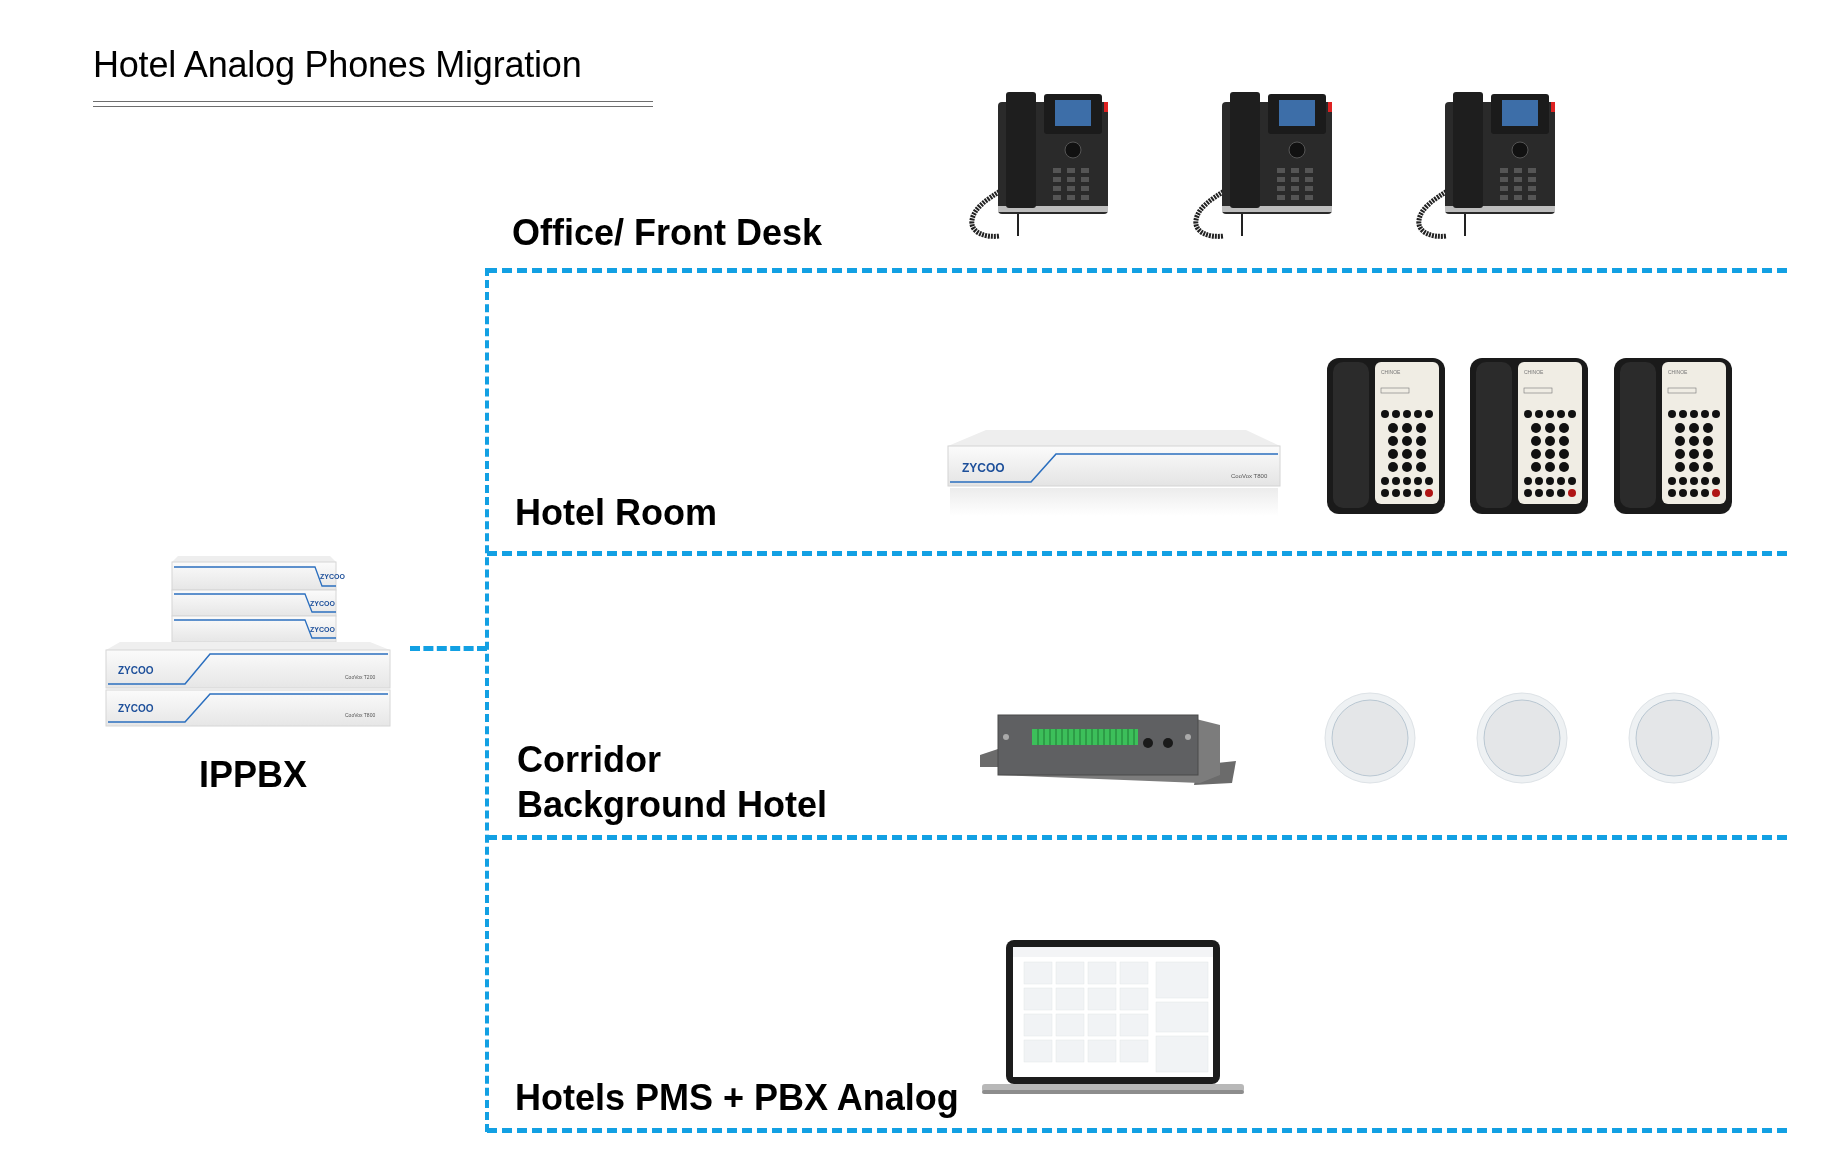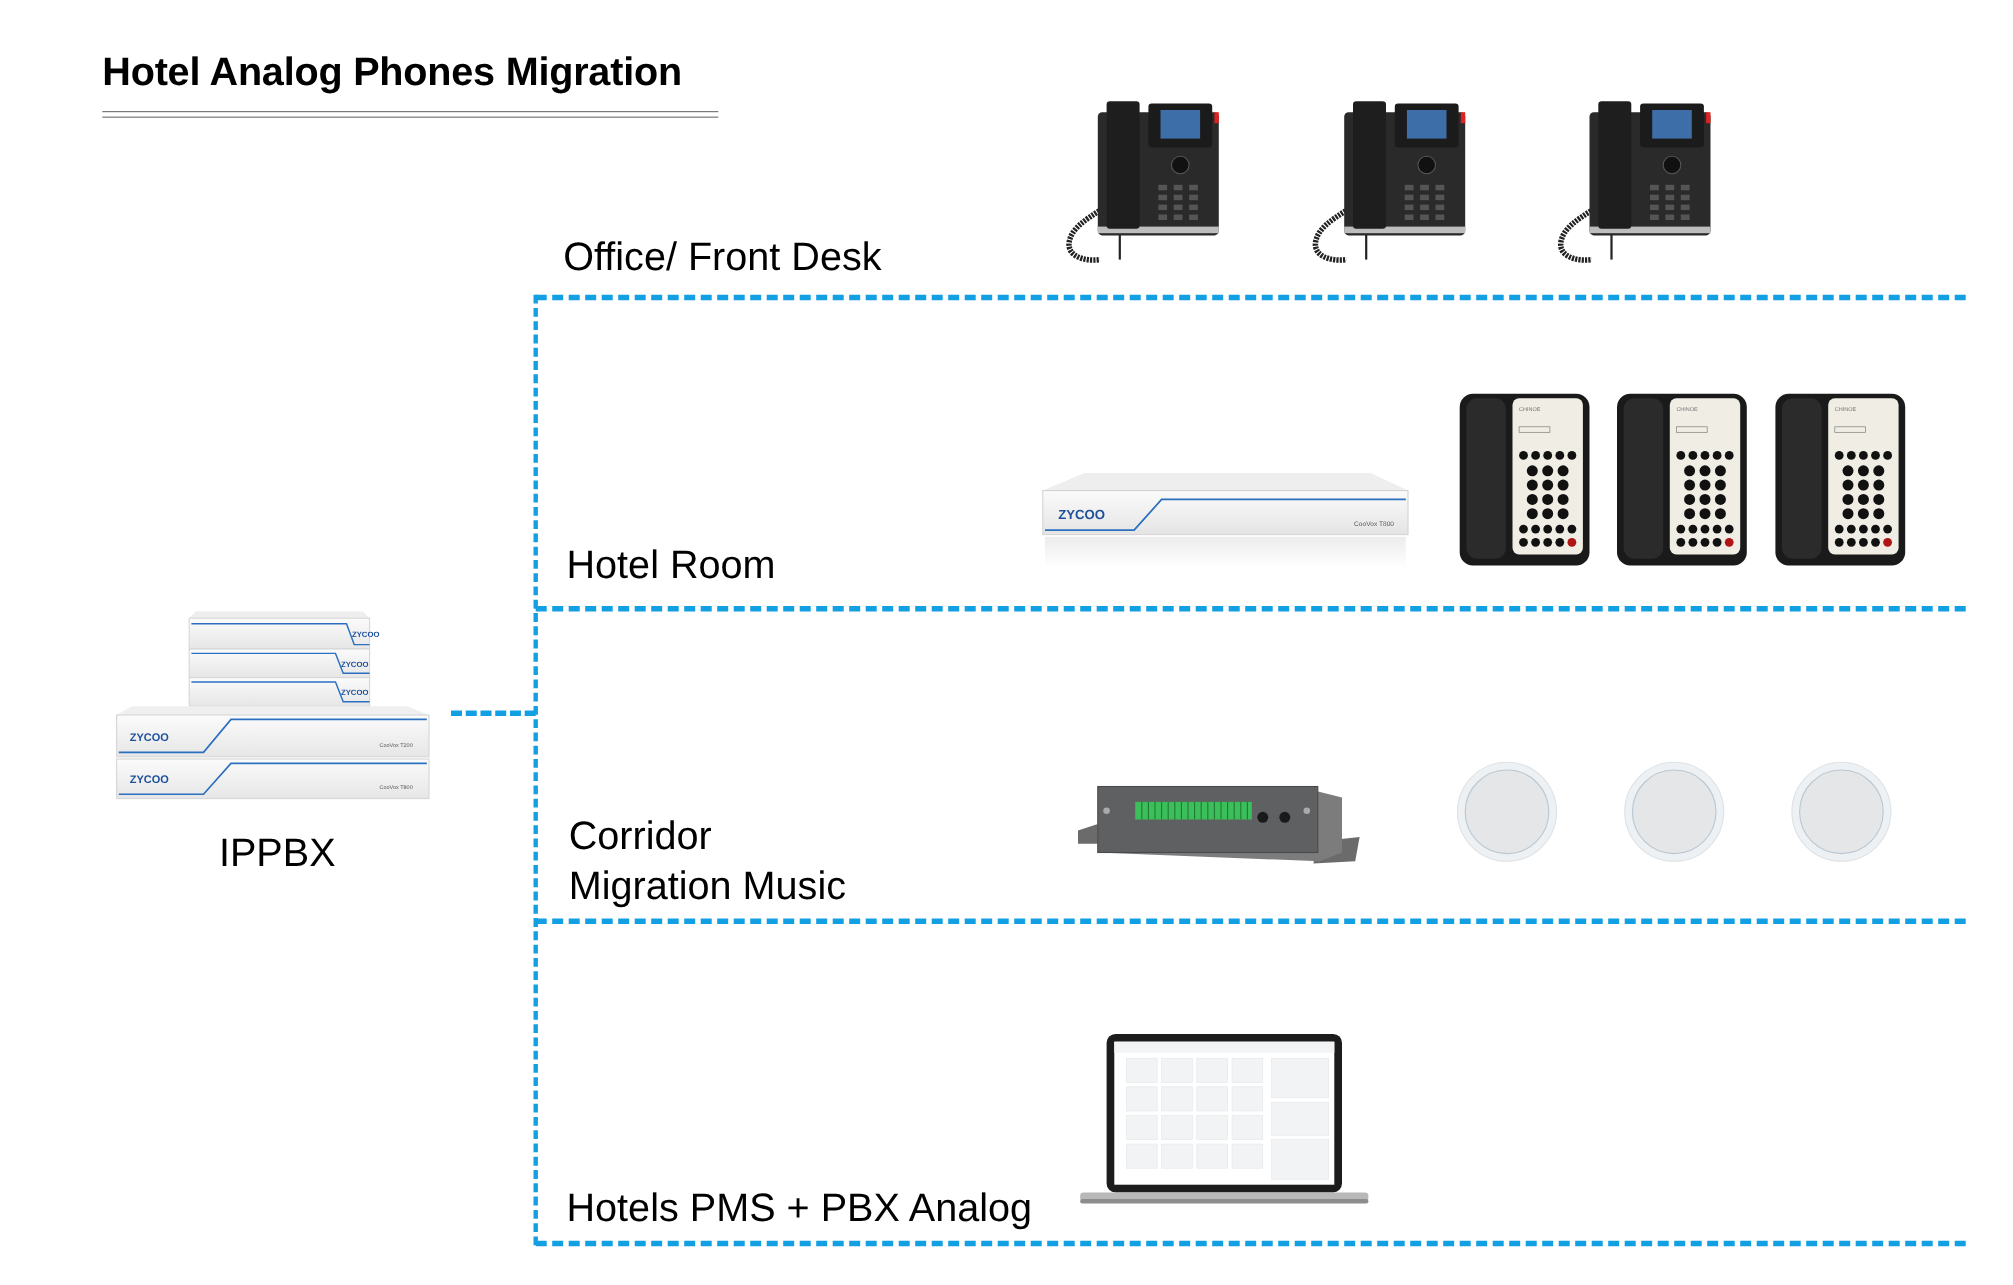--- a/index.html
+++ b/index.html
@@ -1,21 +1,21 @@
 <!DOCTYPE html>
 <html><head>
 <meta charset="utf-8">
 <style>
   html, body { margin: 0; padding: 0; background: #ffffff; }
   body { width: 1830px; height: 1168px; position: relative; overflow: hidden;
          font-family: "Liberation Sans", sans-serif; color: #000; }
   .abs { position: absolute; }
-  .title { left: 93px; top: 44px; font-size: 36px; font-weight: bold; letter-spacing: -0.2px; white-space: nowrap; }
+  .title { left: 93px; top: 44px; font-size: 36px; font-weight: normal; letter-spacing: -0.2px; white-space: nowrap; }
   .title-rule { left: 93px; width: 560px; height: 1px; background: #6d6d6d; }
-  .label { font-size: 36px; font-weight: normal; white-space: nowrap; line-height: 1.15; }
+  .label { font-size: 36px; font-weight: bold; white-space: nowrap; line-height: 1.15; }
   .dash-h { height: 0; border-top: 5px dashed #12a0e3; }
   .dash-v { width: 0; border-left: 4px dashed #12a0e3; }
   svg { position: absolute; overflow: visible; }
 </style>
 </head>
 <body>
 
 <div class="abs title">Hotel Analog Phones Migration</div>
 <div class="abs title-rule" style="top:101px;"></div>
 <div class="abs title-rule" style="top:106px;"></div>
@@ -23,21 +23,21 @@
 <div class="abs dash-h" style="left:487px; top:268px; width:1300px;"></div>
 <div class="abs dash-h" style="left:487px; top:551px; width:1300px;"></div>
 <div class="abs dash-h" style="left:487px; top:835px; width:1300px;"></div>
 <div class="abs dash-h" style="left:487px; top:1128px; width:1300px;"></div>
 <div class="abs dash-v" style="left:485px; top:268px; height:864px;"></div>
 <div class="abs dash-h" style="left:410px; top:646px; width:77px;"></div>
 
 <div class="abs label" style="left:512px; top:212px;">Office/ Front Desk</div>
 <div class="abs label" style="left:515px; top:492px;">Hotel Room</div>
 <div class="abs label" style="left:517px; top:739px;">Corridor</div>
-<div class="abs label" style="left:517px; top:784px;">Migration Music</div>
+<div class="abs label" style="left:517px; top:784px;">Background Hotel</div>
 <div class="abs label" style="left:515px; top:1077px;">Hotels PMS + PBX Analog</div>
 
 <div class="abs" style="left:100px; top:550px; width:300px; height:180px;">
   <svg width="300" height="180" viewBox="0 0 300 180">
     <defs>
       <linearGradient id="boxg" x1="0" y1="0" x2="0" y2="1">
         <stop offset="0" stop-color="#fbfbfb"></stop>
           <stop offset="1" stop-color="#e6e6e6"></stop>
       </linearGradient>
       <linearGradient id="refl" x1="0" y1="0" x2="0" y2="1">

